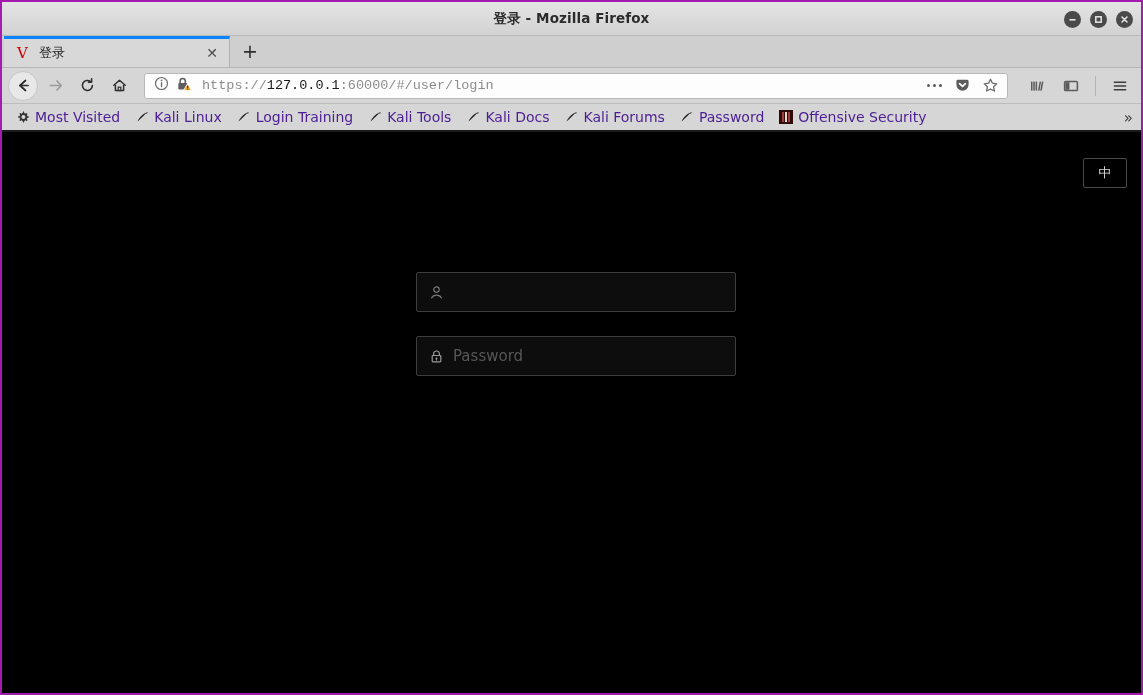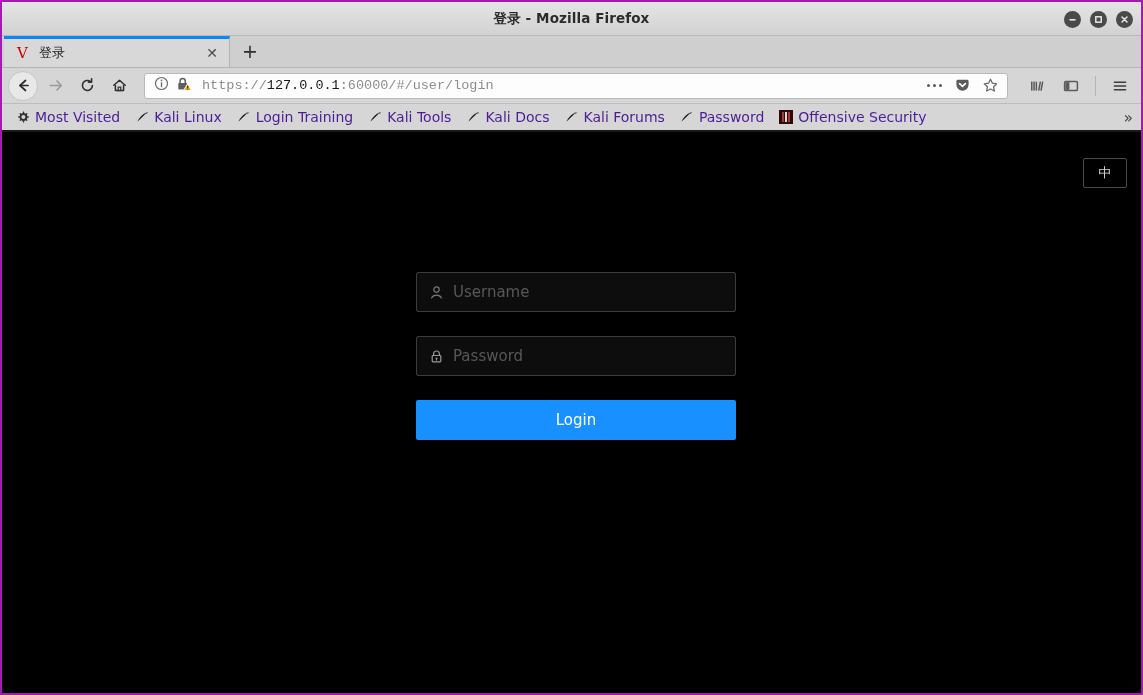--- a/index.html
+++ b/index.html
@@ -433,32 +433,30 @@
 
     <div class="login-form">
 
       <div class="field">
         <span class="ficon">
           <svg width="15" height="15" viewBox="0 0 15 15">
               <circle cx="7.5" cy="4.6" r="2.7" fill="none" stroke="#777" stroke-width="1.2"></circle>
               <path d="M2.6,13 A5.3,4.6 0 0 1 12.4,13" fill="none" stroke="#777" stroke-width="1.2" stroke-linecap="round"></path>
             </svg>
         </span>
-        <span class="fval">Username</span>
       </div>
 
       <div class="field">
         <span class="ficon">
           <svg width="15" height="15" viewBox="0 0 15 15">
               <path d="M4.6,6.6 L4.6,4.9 A2.9,2.9 0 0 1 10.4,4.9 L10.4,6.6" fill="none" stroke="#9a9a9a" stroke-width="1.2"></path>
               <rect x="3.2" y="6.5" width="8.6" height="6.4" rx="0.8" fill="none" stroke="#9a9a9a" stroke-width="1.2"></rect>
               <circle cx="7.5" cy="9.4" r="1" fill="#9a9a9a"></circle>
               <rect x="7.05" y="9.6" width="0.9" height="2" fill="#9a9a9a"></rect>
             </svg>
         </span>
         <span class="fval">Password</span>
       </div>
 
-      <button class="login-btn">Login</button>
     </div>
 
   </div>
 </div>
 
 </body></html>

